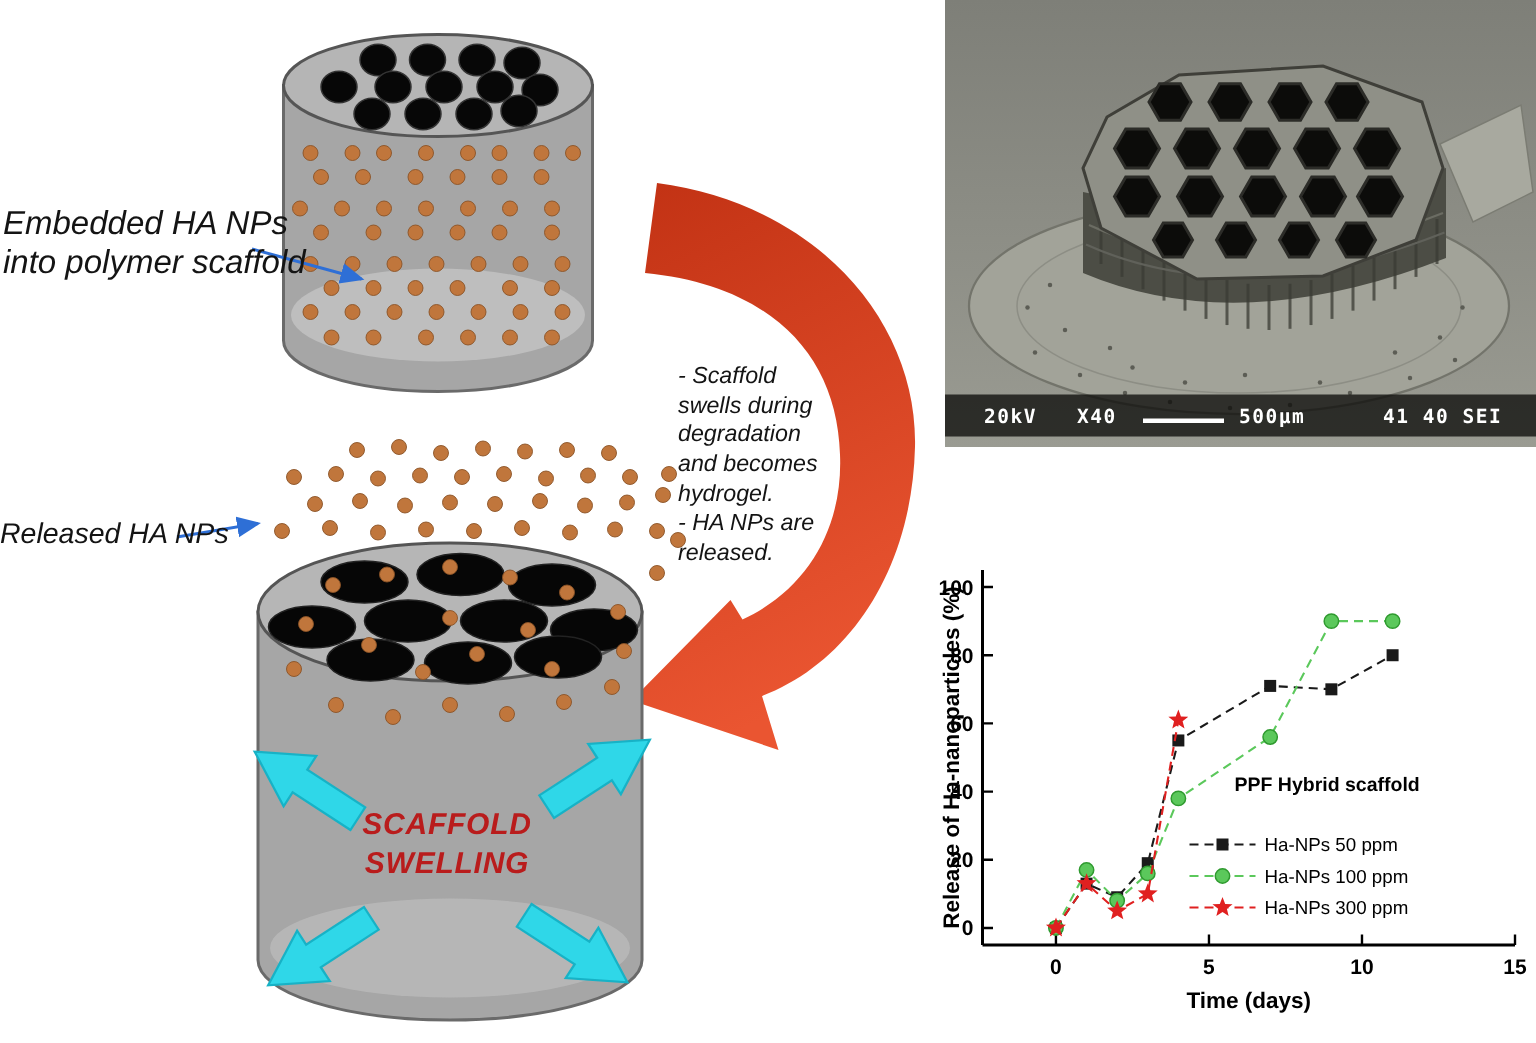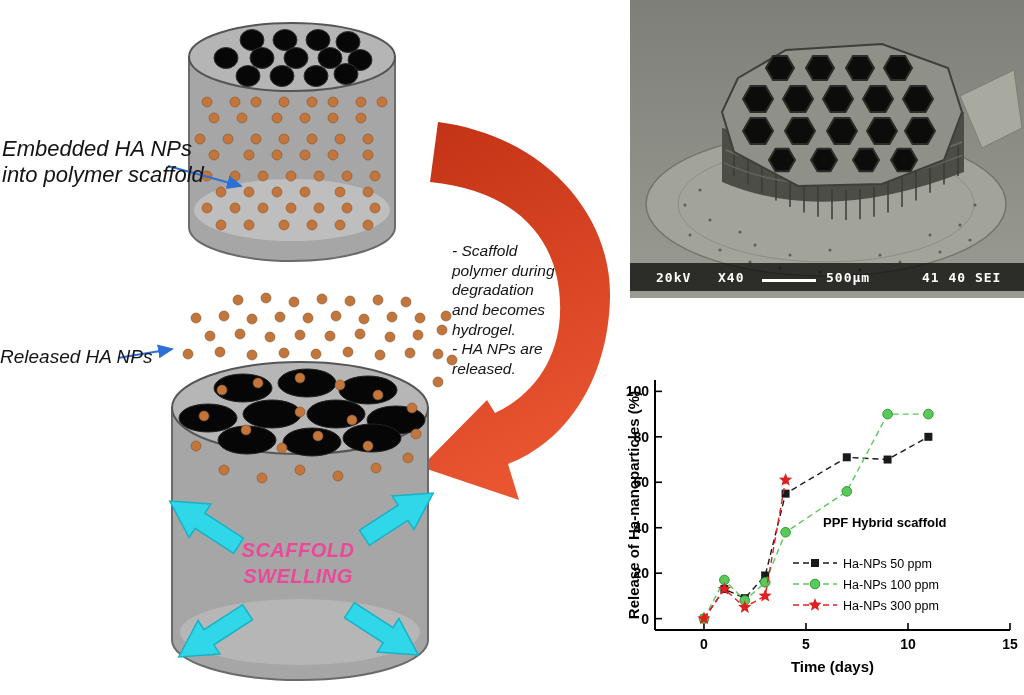--- a/index.html
+++ b/index.html
@@ -199,27 +199,27 @@
       </g>
 
     <line class="blue-arrow" x1="168" y1="166" x2="241" y2="186" stroke="#2e6fd6" stroke-width="2" marker-end="url(#bluehead)"></line>
     <line class="blue-arrow" x1="118" y1="358" x2="172" y2="349" stroke="#2e6fd6" stroke-width="2" marker-end="url(#bluehead)"></line>
   </svg>
 
   <div class="lbl" id="embedded-label">Embedded HA NPs
 into polymer scaffold</div>
   <div class="lbl" id="released-label">Released HA NPs</div>
   <div class="lbl" id="process-note">- Scaffold
-polymer during
+swells during
 degradation
 and becomes
 hydrogel.
 - HA NPs are
 released.</div>
-  <div class="lbl" id="swelling-label" style="color: #ec4899;">SCAFFOLD
+  <div class="lbl" id="swelling-label" style="color: #b91c1c;">SCAFFOLD
 SWELLING</div>
 
   <svg id="sem-svg" class="abs" style="left:630px;top:0" width="394" height="298" viewBox="0 0 394 298">
     <defs>
       <linearGradient id="semg" x1="0" y1="0" x2="0" y2="1">
         <stop offset="0" stop-color="#7e7f78"></stop>
         <stop offset="1" stop-color="#9a9b92"></stop>
       </linearGradient>
     </defs>
     <rect x="0" y="0" width="394" height="298" fill="url(#semg)"></rect>

